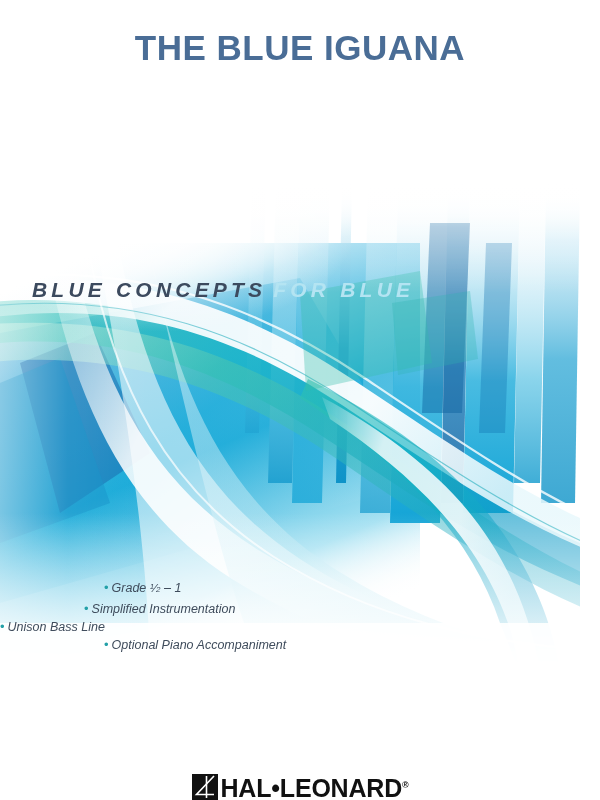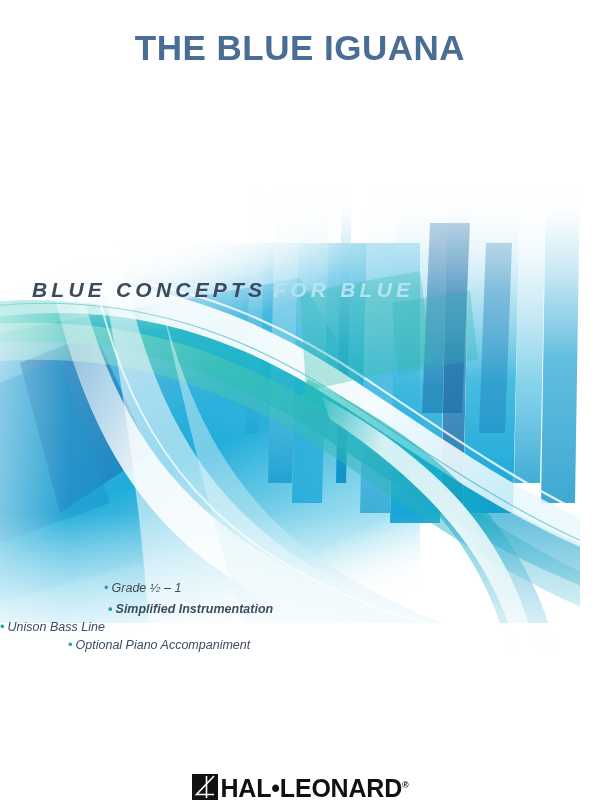--- a/index.html
+++ b/index.html
@@ -83,23 +83,23 @@
     white-space:nowrap;
     display:block;
   }
   .feature .dot {
     color:#23a0a8;
     font-size:13px;
     font-style:normal;
     margin-right:3px;
   }
   .f0 { padding-left:104px; }
-  .f1 { padding-left:108px;font-weight:bold; }
+  .f1 { padding-left:84px; }
   .f2 { }
-  .f3 { padding-left:68px; }
+  .f3 { padding-left:104px; }
   .frac { font-size:11px; }
   .frac sup { font-size:8px; vertical-align:0.42em; }
   .frac sub { font-size:8px; vertical-align:-0.02em; }
 
   
   .publisher {
     position:absolute;
     left:0; top:736px;
     width:600px;
     text-align:center;

